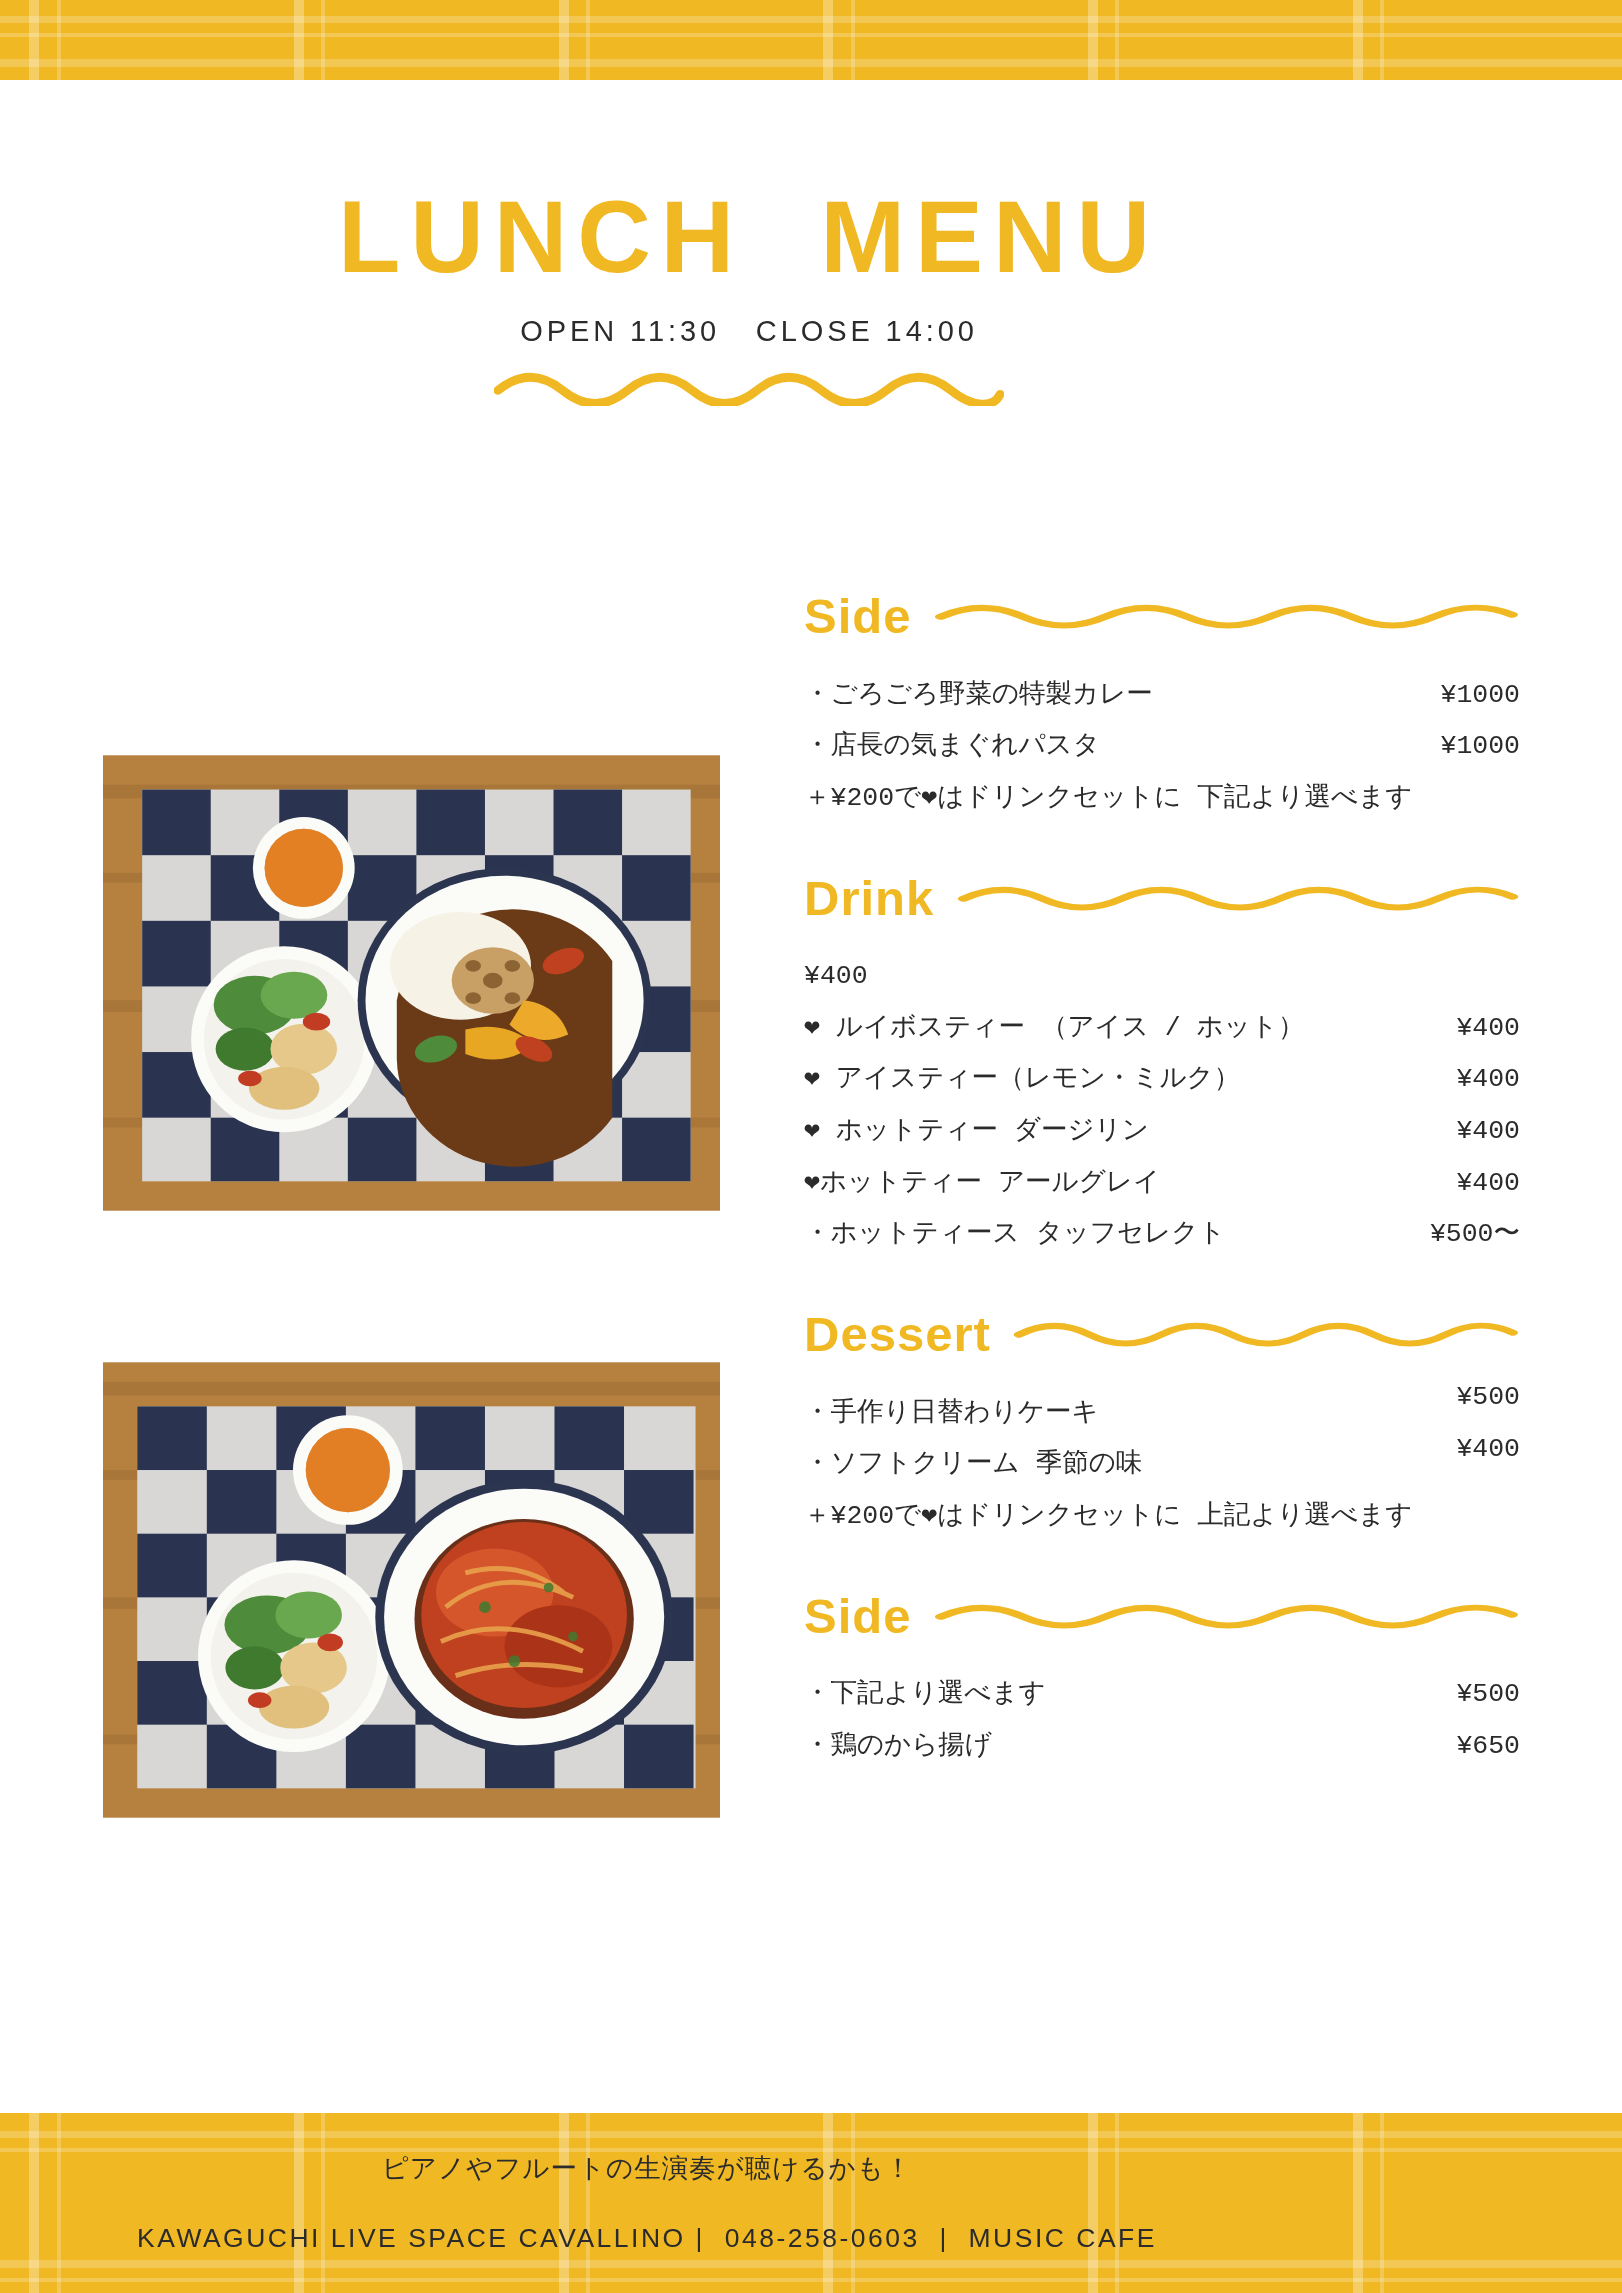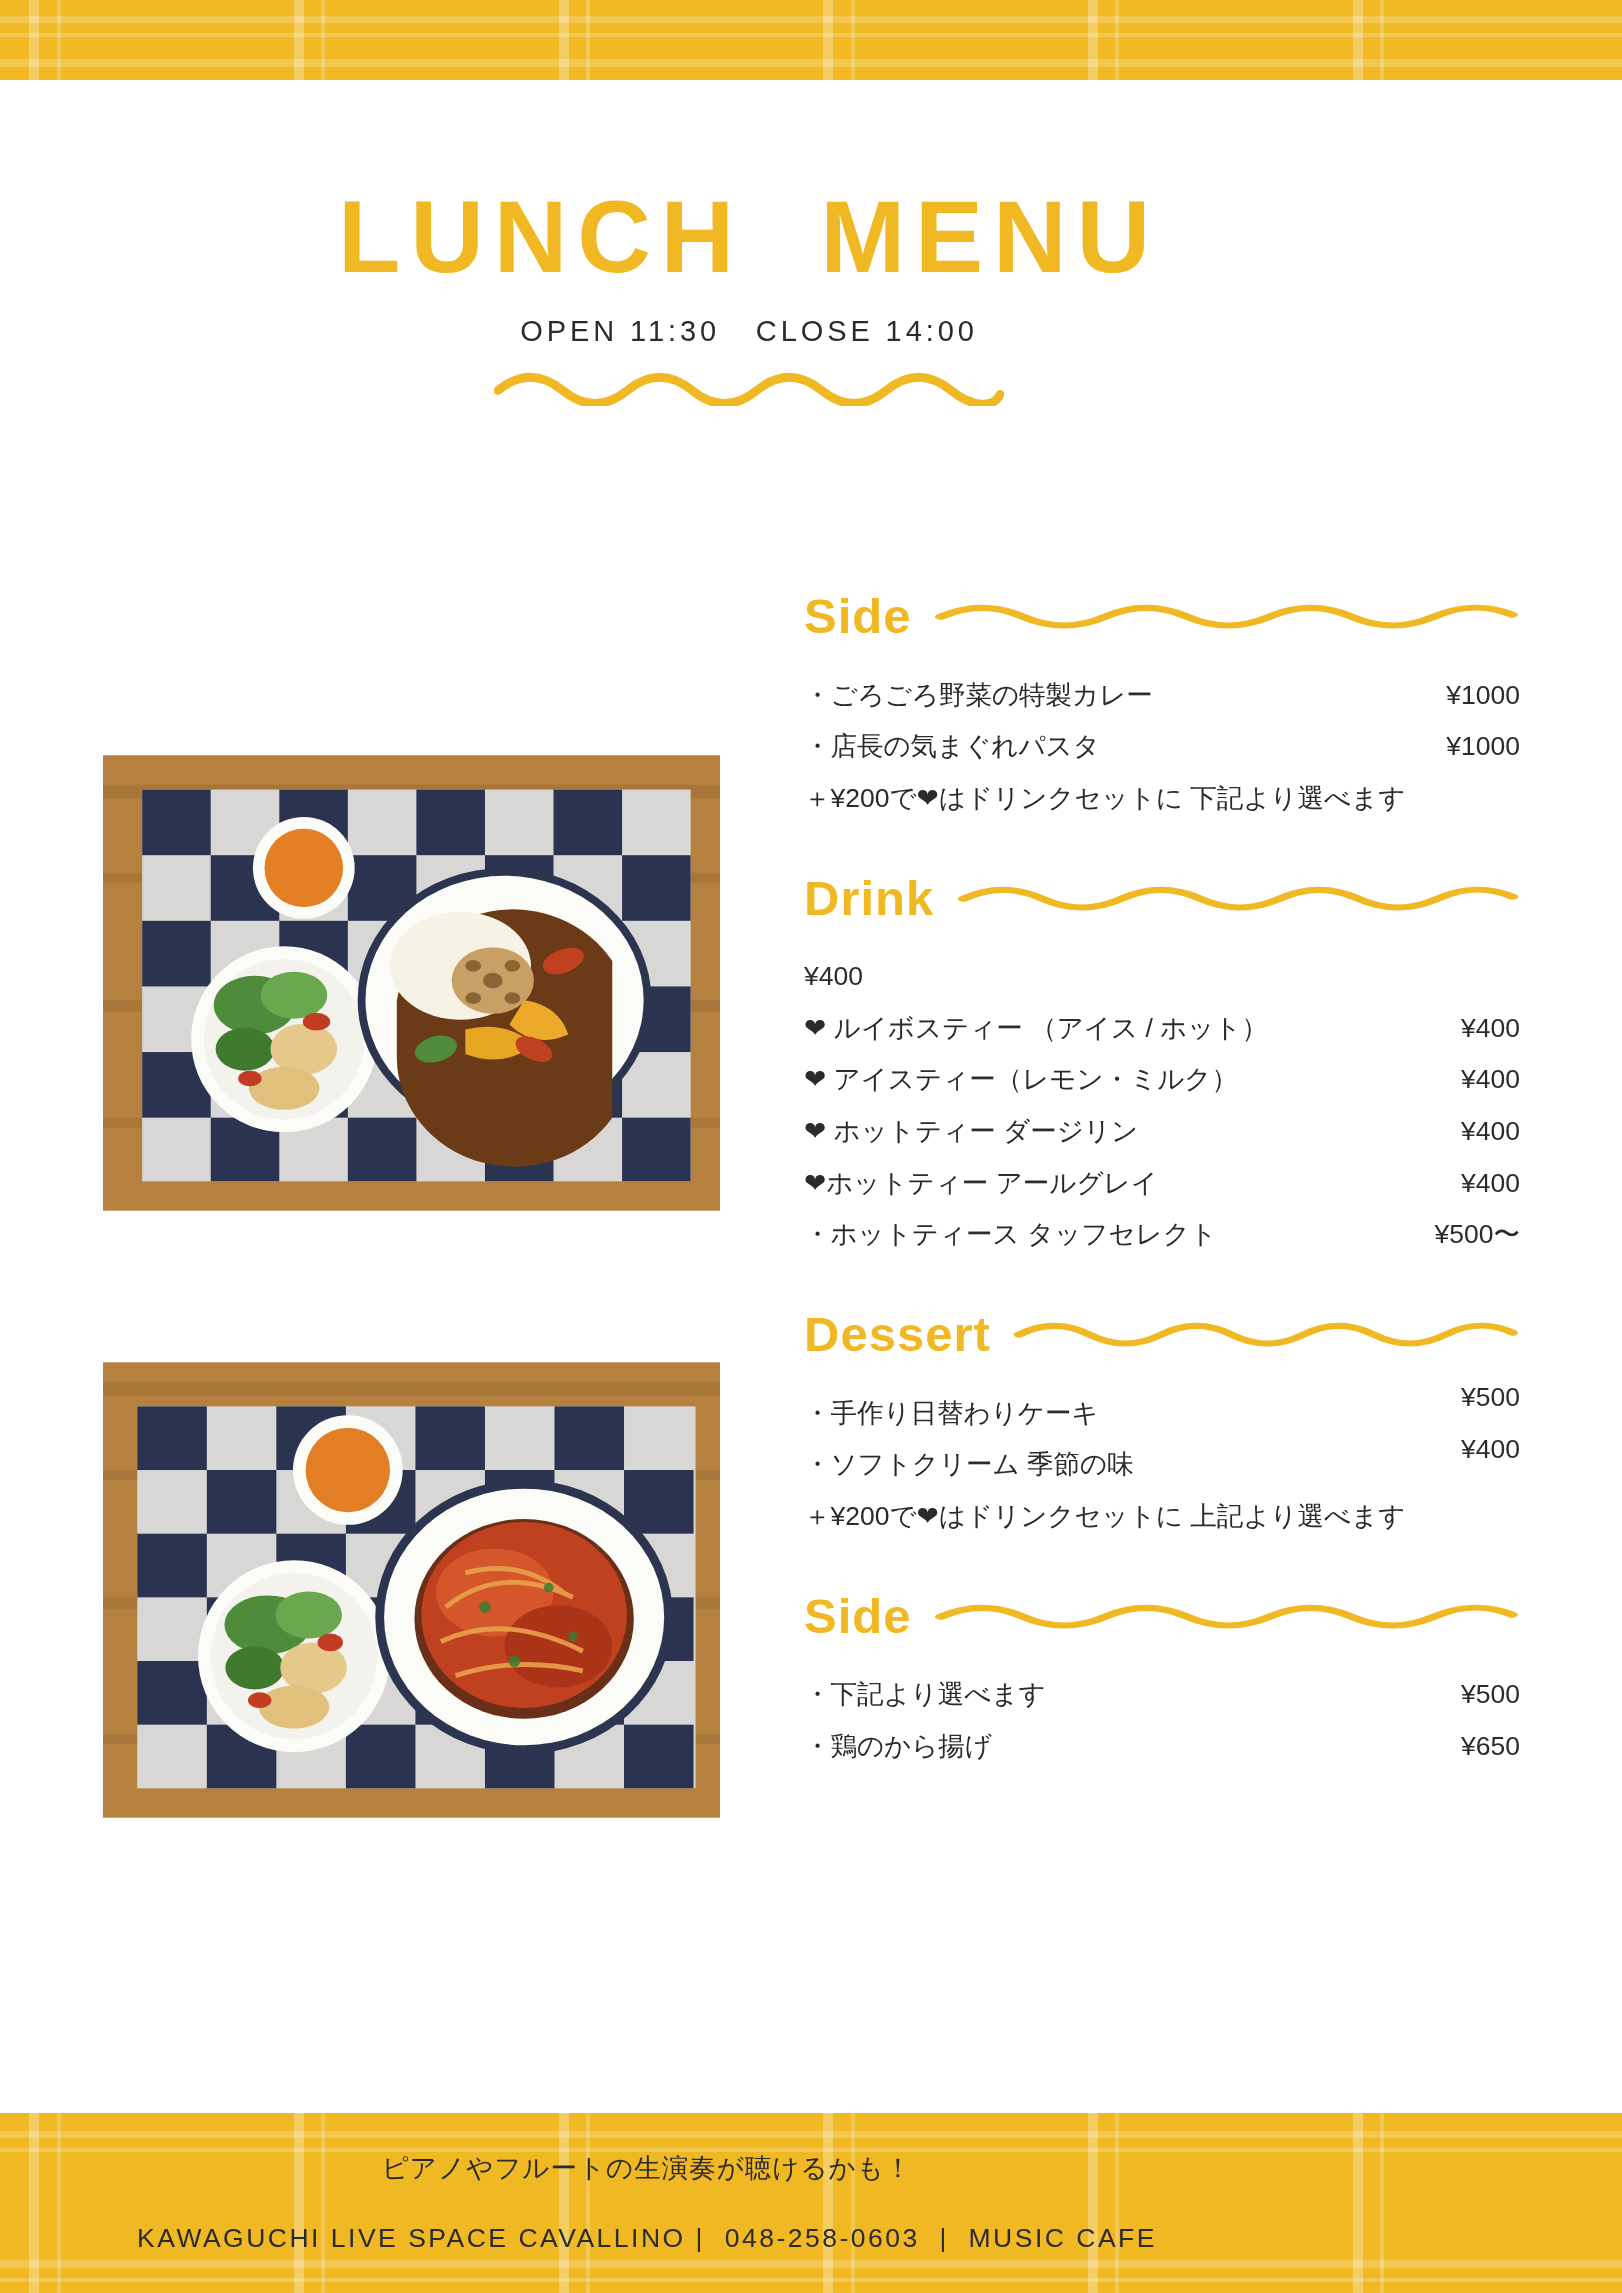--- a/index.html
+++ b/index.html
@@ -96,21 +96,21 @@
   }
   .section-title {
     font-size: 49px;
     font-weight: 700;
     color: #f0b823;
     letter-spacing: 1px;
     white-space: nowrap;
   }
   .section-head .wave-small { flex: 1 1 auto; height: 27.4px; }
 
-  .rows { margin-top: 25.5px; }
+  .rows { margin-top: 25.5px; font-family: Liberation Mono, monospace; }
   .row {
     display: flex;
     align-items: baseline;
     justify-content: space-between;
     font-size: 26.5px;
     line-height: 1.95;
     color: #2b2b2b;
   }
   .row .name { white-space: nowrap; }
   .row .price { white-space: nowrap; font-size: 26.5px; }

